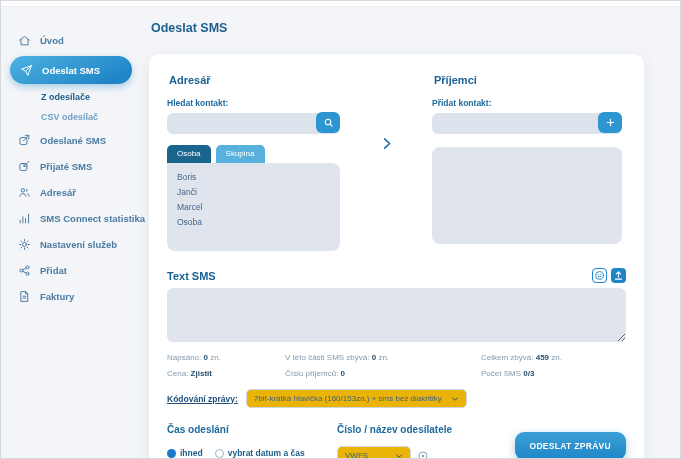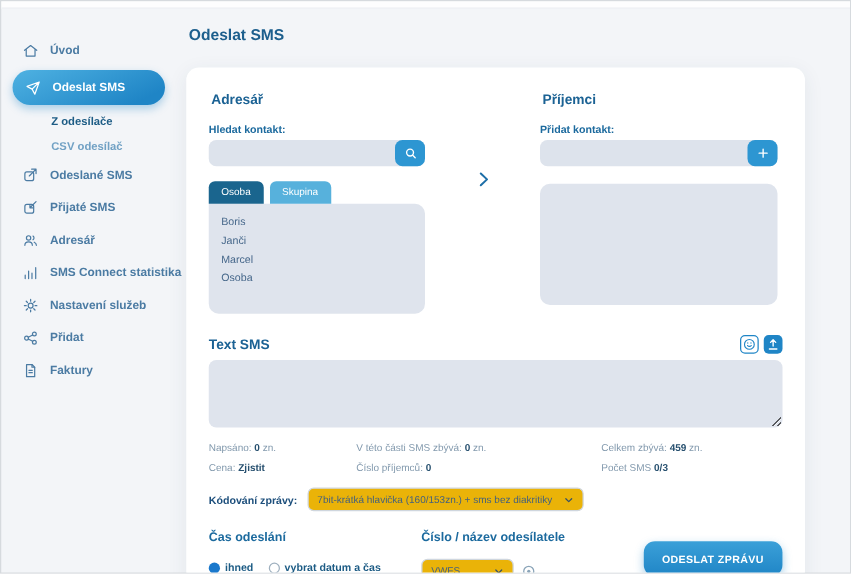--- a/index.html
+++ b/index.html
@@ -54,21 +54,21 @@
   .sms-icons{display:flex;gap:4px;}
   .icon-box{width:15px;height:15px;border-radius:4px;display:flex;align-items:center;justify-content:center;cursor:pointer;box-sizing:border-box;}
   .icon-box.outline{border:1.5px solid #1f85c6;color:#1f85c6;}
   .icon-box.filled{background:#1f85c6;color:#fff;}
   .sms-textarea{width:100%;box-sizing:border-box;height:54px;background:#dfe4ed;border:none;border-radius:6px;
     margin-top:5px;resize:vertical;outline:none;font-family:"Liberation Sans",sans-serif;font-size:9px;color:#44617d;padding:6px 8px;}
   .stats{display:grid;grid-template-columns:118px 196px 1fr;row-gap:7px;margin-top:7px;
     font-size:8px;color:#8299ad;}
   .stats b{color:#27506f;font-weight:700;}
   .enc-row{display:flex;align-items:center;gap:8px;margin-top:11px;}
-  .enc-label{font-size:8.5px;font-weight:700;color:#1d4f7c;}
+  .enc-label{font-size:8.5px;font-weight:700;color:#1d4f7c;text-decoration:underline;}
   .select-box{display:flex;align-items:center;gap:9px;border:1px solid #cfd6de;border-radius:5px;
     background:#eab308;padding:4px 7px;font-size:8px;color:#44617d;cursor:pointer;}
   .select-box .chev{color:#33506a;display:flex;}
   
   .bottom{display:flex;margin-top:16px;}
   .b-col1{width:170px;flex:none;}
   .b-col2{width:140px;flex:none;}
   .b-heading{font-size:10px;font-weight:700;color:#1c6a9e;}
   .radio-row{display:flex;align-items:center;gap:12px;margin-top:13px;}
   .radio-opt{display:flex;align-items:center;gap:4px;font-size:8.5px;font-weight:700;color:#1d5c85;cursor:pointer;}

